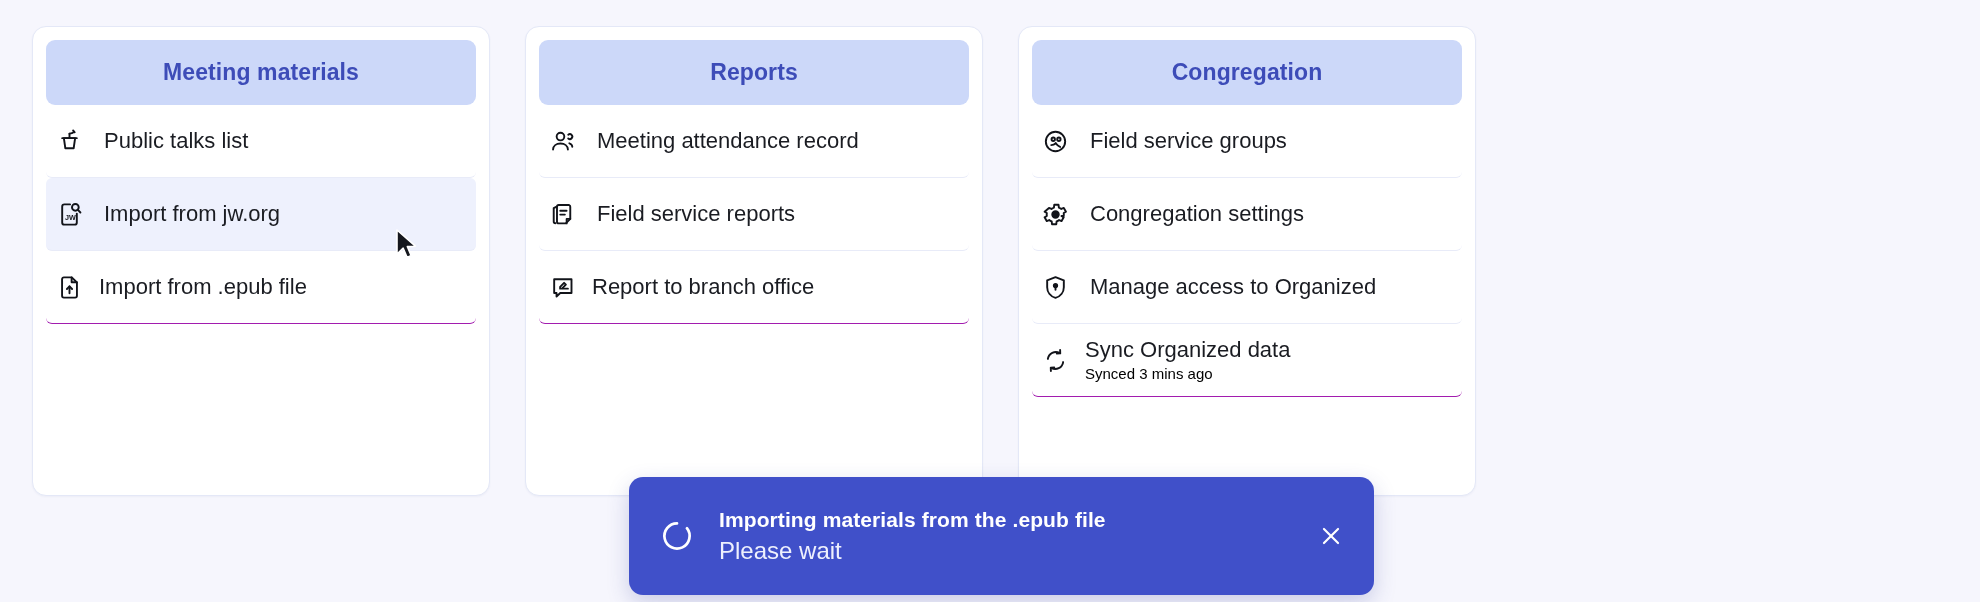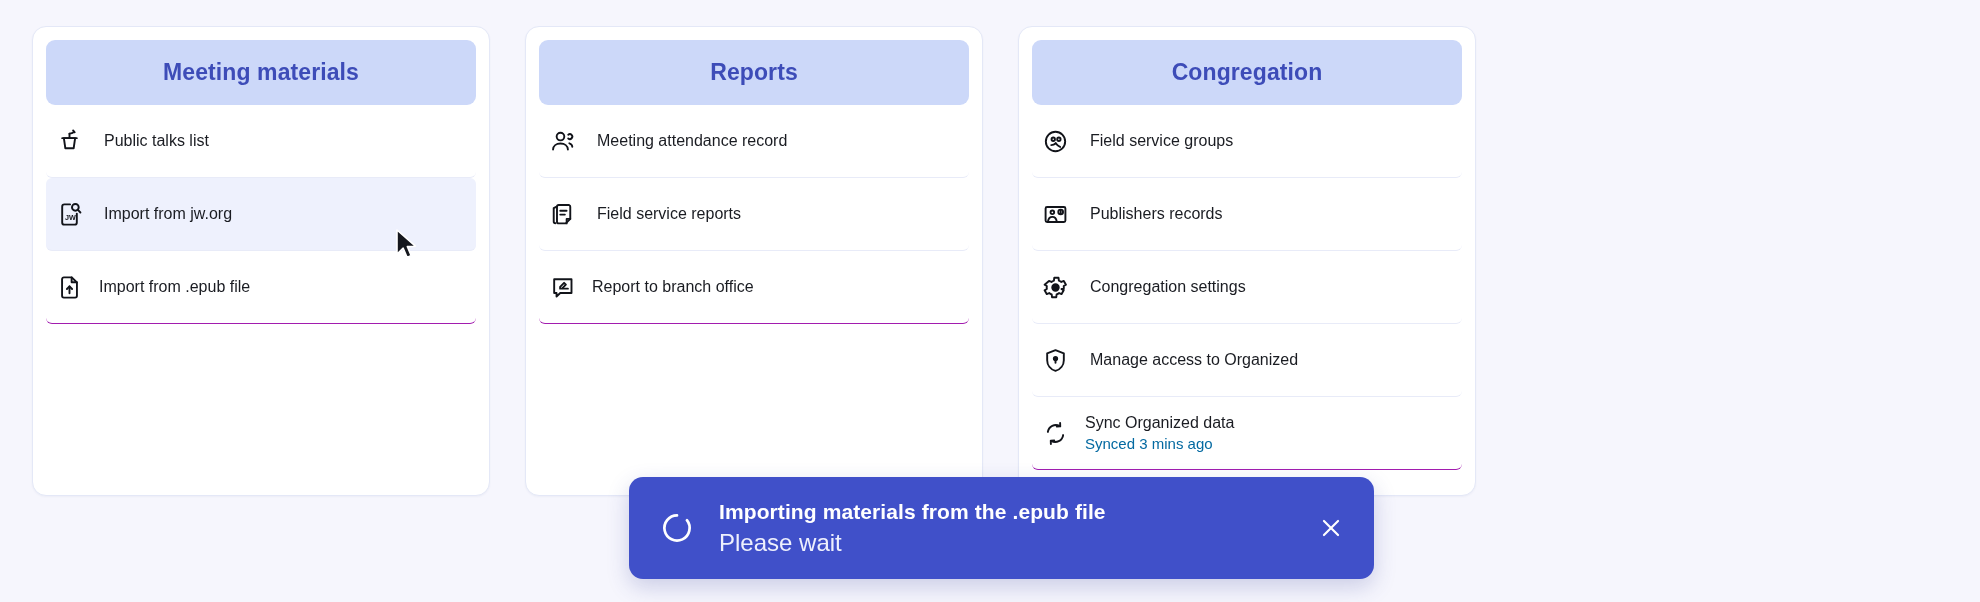--- a/index.html
+++ b/index.html
@@ -91,48 +91,48 @@
   }
   .row-icon svg { display: block; }
 
   .row-text {
     display: flex;
     flex-direction: column;
     justify-content: center;
     line-height: 1.25;
   }
   .row-label {
-    font-size: 16px;
+    font-size: 22px;
     color: #1a1c22;
     text-align: center;
   }
   .row-sub {
     font-size: 15px;
-    color: #0369a1;
+    color: #000000;
     margin-top: 2px;
   }
 
   
   #cursor {
     position: absolute;
     left: 394px;
     top: 228px;
     width: 26px;
     height: 34px;
     pointer-events: none;
     z-index: 40;
   }
 
   
   #toast {
     position: absolute;
     left: 629px;
     top: 477px;
     width: 745px;
-    height: 102px;
+    height: 118px;
     background: #4050c9;
     border-radius: 14px;
     box-shadow: 0 8px 22px rgba(50,60,150,0.22);
     display: flex;
     align-items: center;
     z-index: 50;
     box-sizing: border-box;
     padding: 0 26px 0 30px;
   }
   .toast-spinner {
@@ -291,34 +291,20 @@
             <circle cx="15" cy="10" r="1.5"></circle>
             <path d="M8.2 15.2c1.6 0 3-.6 4-1.6"></path>
             <path d="M12.2 13.6c1.3 1.5 2.4 2.6 3.9 3.2"></path>
           </svg>
         </span>
         <span class="row-text">
           <span class="row-label">Field service groups</span>
         </span>
       </li>
 
-      <li class="row">
-        <span class="row-icon">
-          <svg width="27" height="27" viewBox="0 0 24 24" fill="none" stroke="currentColor" stroke-width="1.7" stroke-linecap="round" stroke-linejoin="round">
-            <rect x="3.2" y="5.3" width="17.6" height="13.4" rx="1.3"></rect>
-            <circle cx="9.2" cy="10.1" r="1.6"></circle>
-            <path d="M5.3 18.2c.4-2.6 2-4.1 3.9-4.1s3.5 1.5 3.9 4.1"></path>
-            <circle cx="16.6" cy="9.8" r="2.1"></circle>
-            <path d="M16.6 8.6v2.3"></path>
-          </svg>
-        </span>
-        <span class="row-text">
-          <span class="row-label">Publishers records</span>
-        </span>
-      </li>
 
       <li class="row">
         <span class="row-icon">
           <svg width="27" height="27" viewBox="0 0 24 24" fill="none" stroke="currentColor" stroke-width="1.7" stroke-linecap="round" stroke-linejoin="round">
             <path d="M19.3 13.3a7.6 7.6 0 0 0 0-2.6l2-1.2-1.9-3.3-2.2.9a7.6 7.6 0 0 0-2.2-1.3l-.3-2.4h-3.8l-.3 2.4a7.6 7.6 0 0 0-2.2 1.3l-2.2-.9L2.3 9.5l2 1.2a7.6 7.6 0 0 0 0 2.6l-2 1.2 1.9 3.3 2.2-.9a7.6 7.6 0 0 0 2.2 1.3l.3 2.4h3.8l.3-2.4a7.6 7.6 0 0 0 2.2-1.3l2.2.9 1.9-3.3-2-1.2z"></path>
             <circle cx="12" cy="12" r="2.9" fill="currentColor"></circle>
           </svg>
         </span>
         <span class="row-text">
           <span class="row-label">Congregation settings</span>

